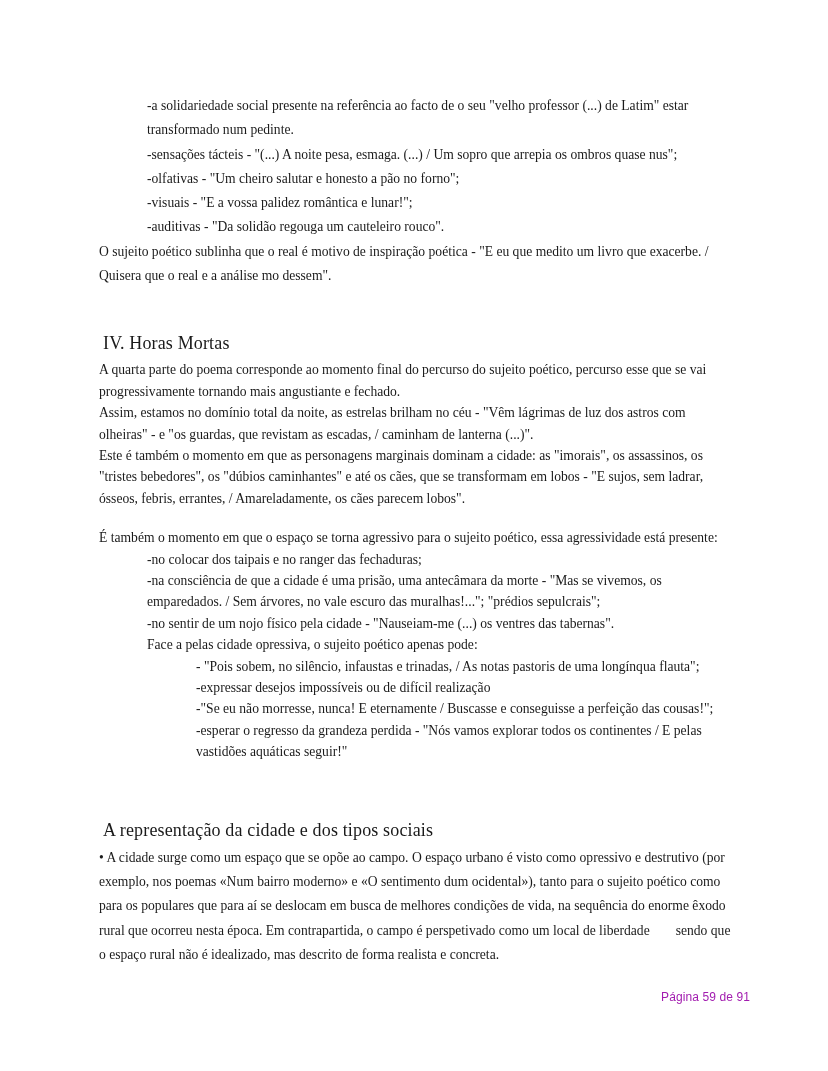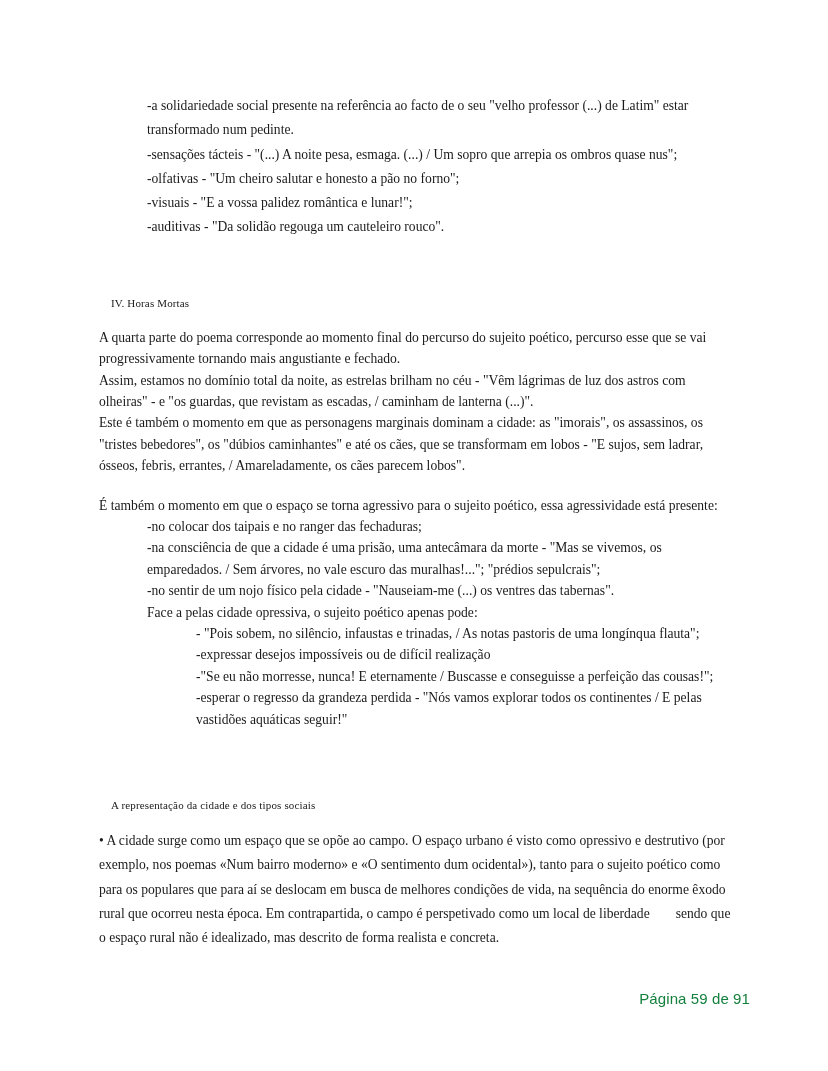--- a/index.html
+++ b/index.html
@@ -34,41 +34,41 @@
   }
   .indent1 {
     padding-left: 48px;
     text-indent: 0;
   }
   .indent2 {
     padding-left: 97px;
     text-indent: 0;
   }
   h2.section-title {
-    font-size: 11px;
+    font-size: 18px;
     font-weight: normal;
-    margin: 12px;
+    margin: 4px;
     line-height: 23px;
     letter-spacing: 0.15px;
   }
   .gap-md { height: 18px; }
   .gap-xl { height: 40px; }
   .gap-xxl { height: 52px; }
 
   .wide-gap {
     display: inline-block;
     width: 26px;
   }
   .footer {
     position: absolute;
     right: 97px;
     top: 990px;
     font-family: "Liberation Sans", "DejaVu Sans", sans-serif;
-    font-size: 15px;
-    color: #15803d;
+    font-size: 12px;
+    color: #a21caf;
     letter-spacing: 0.1px;
     white-space: nowrap;
   }
 </style>
 </head>
 <body>
 
 <div class="page">
 
   <div class="content">
@@ -77,20 +77,21 @@
 
 
     <p class="para indent1 lh-loose">-sensações tácteis - "(...) A noite pesa, esmaga. (...) / Um sopro que arrepia os ombros quase nus";</p>
 
     <p class="para indent1 lh-loose">-olfativas - "Um cheiro salutar e honesto a pão no forno";</p>
 
     <p class="para indent1 lh-loose">-visuais - "E a vossa palidez romântica e lunar!";</p>
 
     <p class="para indent1 lh-loose">-auditivas - "Da solidão regouga um cauteleiro rouco".</p>
 
+    <p class="para lh-loose">O sujeito poético sublinha que o real é motivo de inspiração poética - "E eu que medito um livro que exacerbe. / Quisera que o real e a análise mo dessem".</p>
 
     <div class="gap-xl"></div>
 
     <h2 class="section-title">IV. Horas Mortas</h2>
 
     <p class="para lh-tight">A quarta parte do poema corresponde ao momento final do percurso do sujeito poético, percurso esse que se vai progressivamente tornando mais angustiante e fechado.</p>
 
     <p class="para lh-tight">Assim, estamos no domínio total da noite, as estrelas brilham no céu - "Vêm lágrimas de luz dos astros com olheiras" - e "os guardas, que revistam as escadas, / caminham de lanterna (...)".</p>
 
     <p class="para lh-tight">Este é também o momento em que as personagens marginais dominam a cidade: as "imorais", os assassinos, os "tristes bebedores", os "dúbios caminhantes" e até os cães, que se transformam em lobos - "E sujos, sem ladrar, ósseos, febris, errantes, / Amareladamente, os cães parecem lobos".</p>

